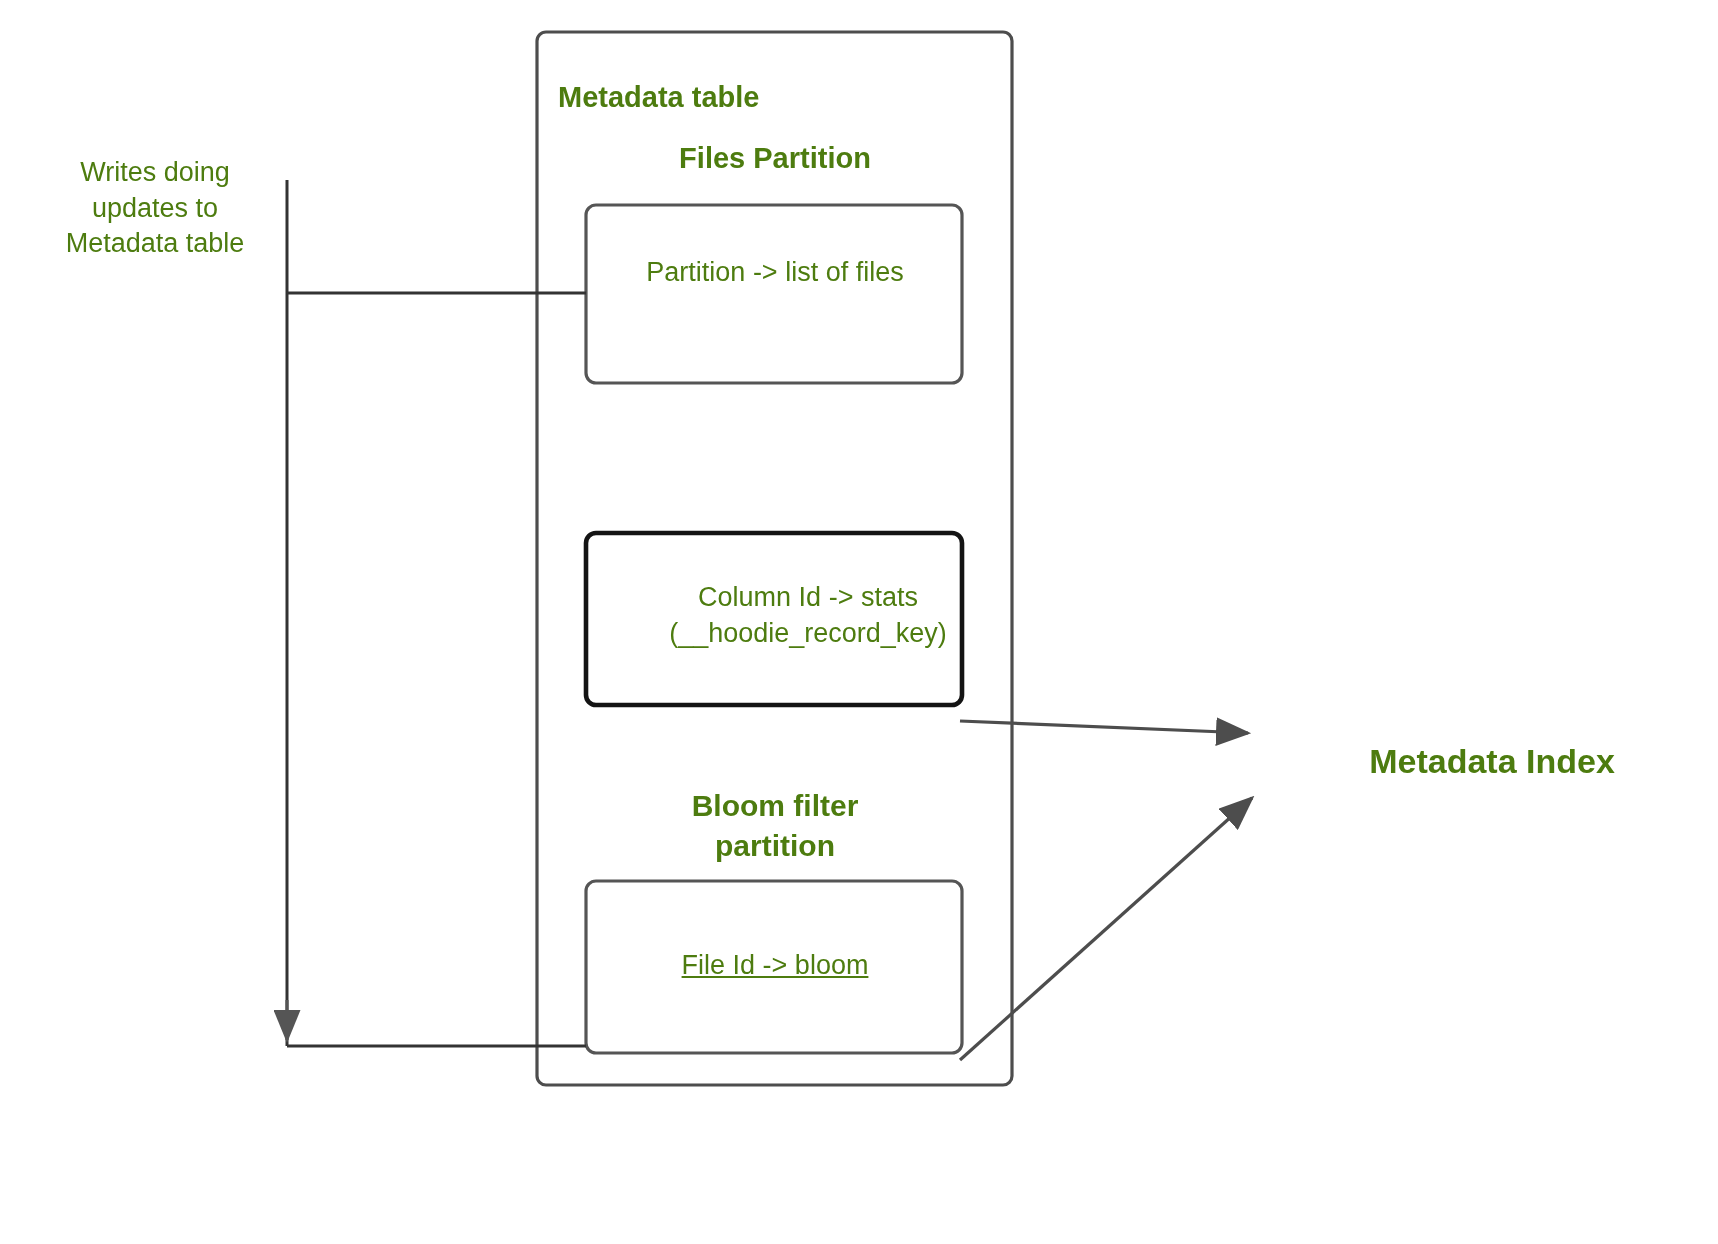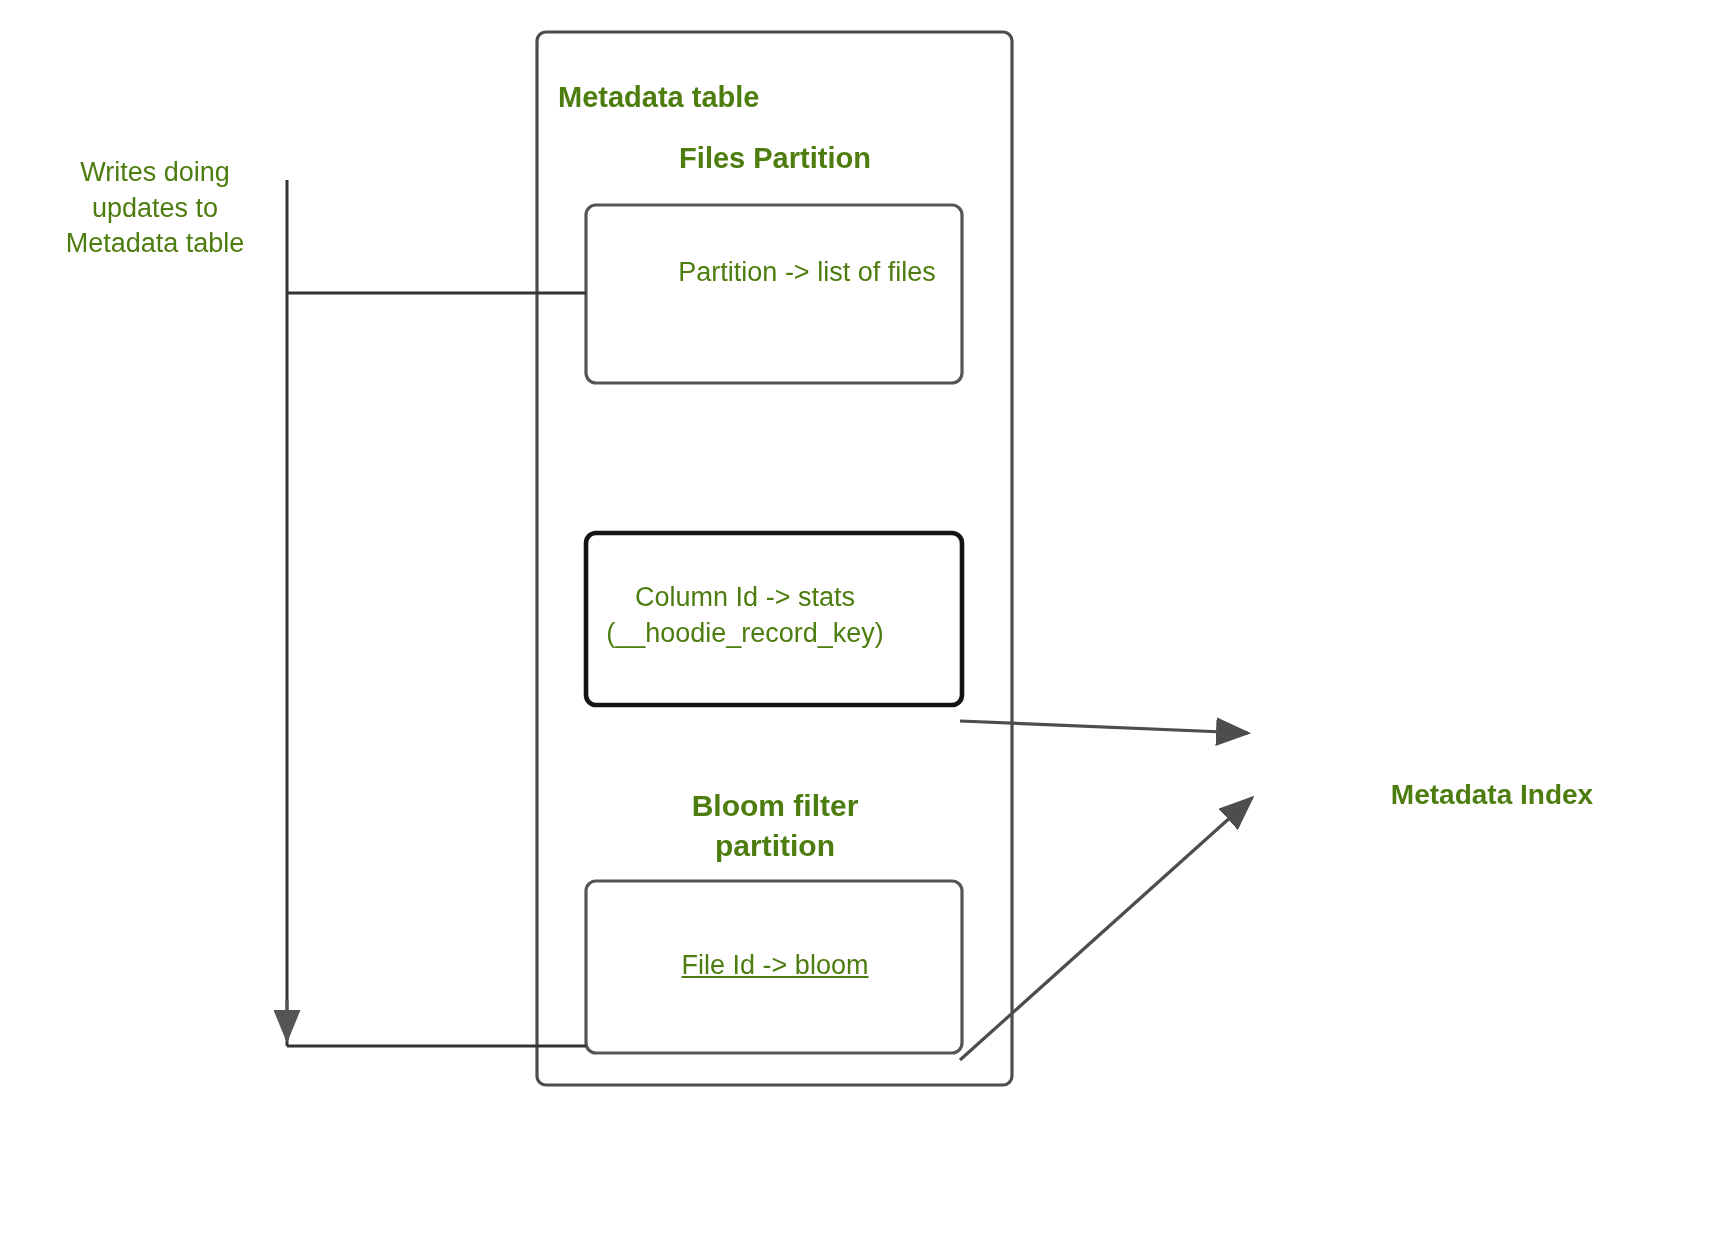--- a/index.html
+++ b/index.html
@@ -71,42 +71,41 @@
     width: 380px;
     font-size: 30px;
   }
 
   
   #files-box-text {
     left: 589px;
     top: 255px;
     width: 372px;
     font-size: 27px;
-    margin-left: 32px;
   }
   #colstats-box-text {
-    left: 559px;
+    left: 622px;
     top: 580px;
     width: 372px;
     font-size: 27px;
   }
   #bloom-box-text {
     left: 589px;
     top: 948px;
     width: 372px;
     font-size: 27px;
     text-decoration: underline;
   }
 
   
   #metadata-index-title {
     left: 1282px;
-    top: 777px;
+    top: 739px;
     width: 420px;
-    font-size: 28px;
+    font-size: 34px;
   }
   #metadata-index-note {
     left: 1300px;
     top: 815px;
     width: 385px;
     font-size: 27px;
   }
 </style>
 </head>
 <body>

